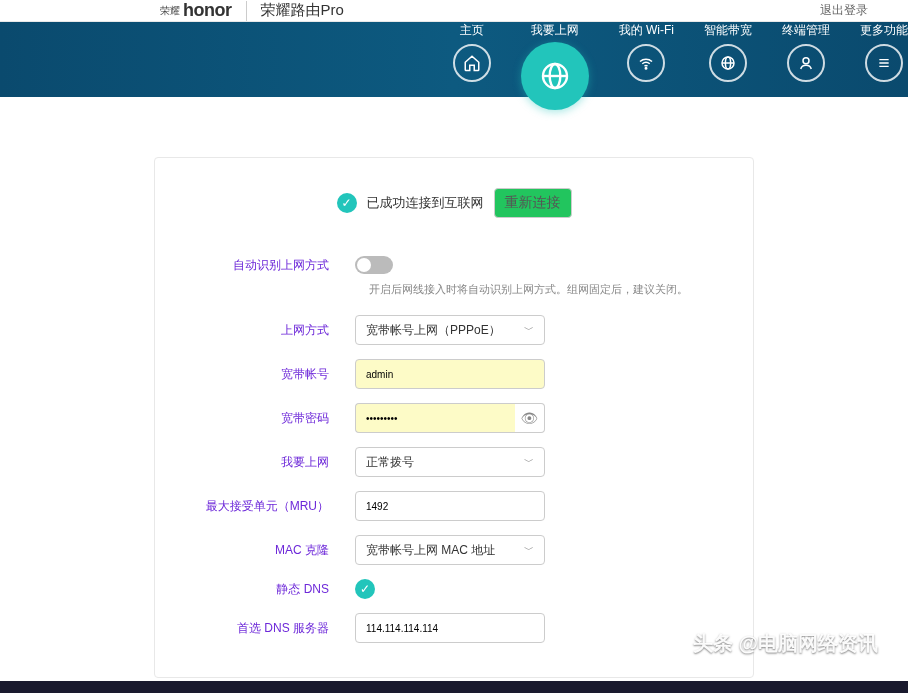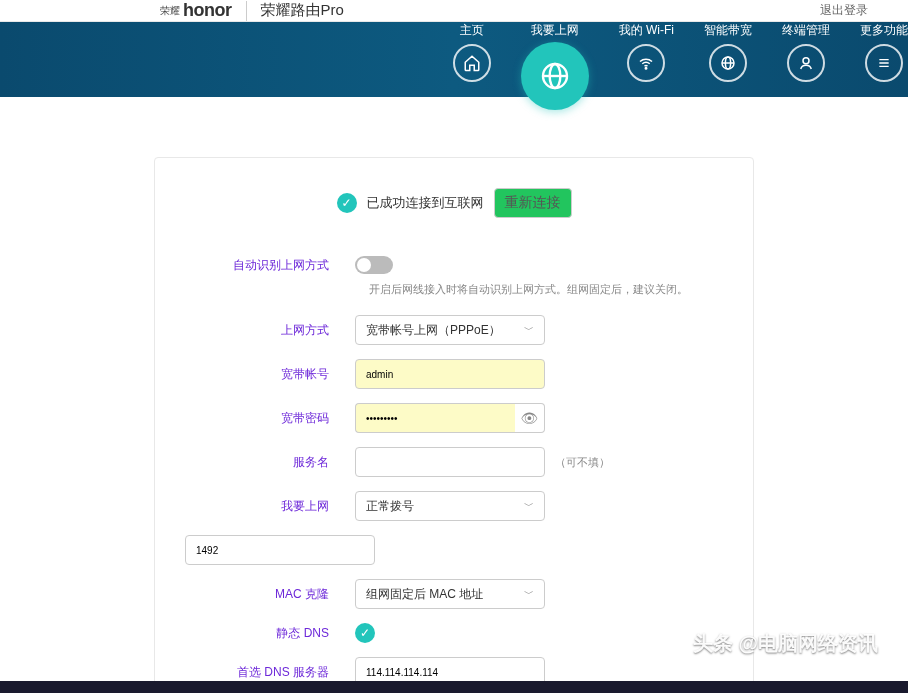--- a/index.html
+++ b/index.html
@@ -164,53 +164,45 @@
     <div class="form-control-wrap pw-wrap">
       <div class="text-input hl" style="width:160px">
         <input type="text" value="•••••••••" style="">
       </div>
       <div class="eye-btn">
         <span>👁</span>
       </div>
     </div>
   </div>
 
-  <div class="form-row">
-    <div class="form-label">服务名</div>
-    <div class="form-control-wrap">
-      <div class="text-input">
-        <input type="text" value="" style="">
-      </div>
-    </div>
-    <span class="form-tail">（可不填）</span>
-  </div>
 
   <div class="form-row">
     <div class="form-label">我要上网</div>
     <div class="form-control-wrap">
       <div class="select-box">
         <span>正常拨号</span>
         <span class="chev">﹀</span>
       </div>
     </div>
   </div>
 
   <div class="form-row">
+    <div class="form-label">最大接受单元（MRU）</div>
     <div class="form-control-wrap">
       <div class="text-input">
         <input type="text" value="1492" style="">
       </div>
     </div>
   </div>
 
   <div class="form-row">
     <div class="form-label">MAC 克隆</div>
     <div class="form-control-wrap">
       <div class="select-box">
-        <span>组网固定后 MAC 地址</span>
+        <span>宽带帐号上网 MAC 地址</span>
         <span class="chev">﹀</span>
       </div>
     </div>
   </div>
 
   <div class="form-row">
     <div class="form-label">静态 DNS</div>
     <div class="form-control-wrap">
       <div class="check-on">✓</div>
     </div>

